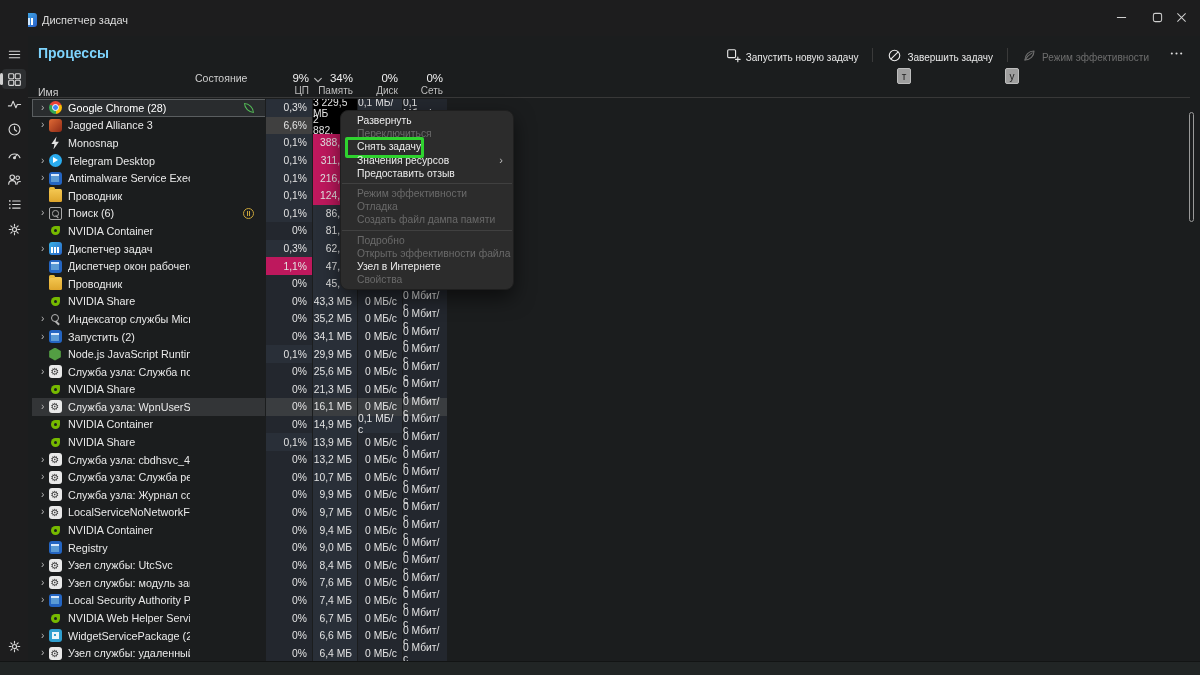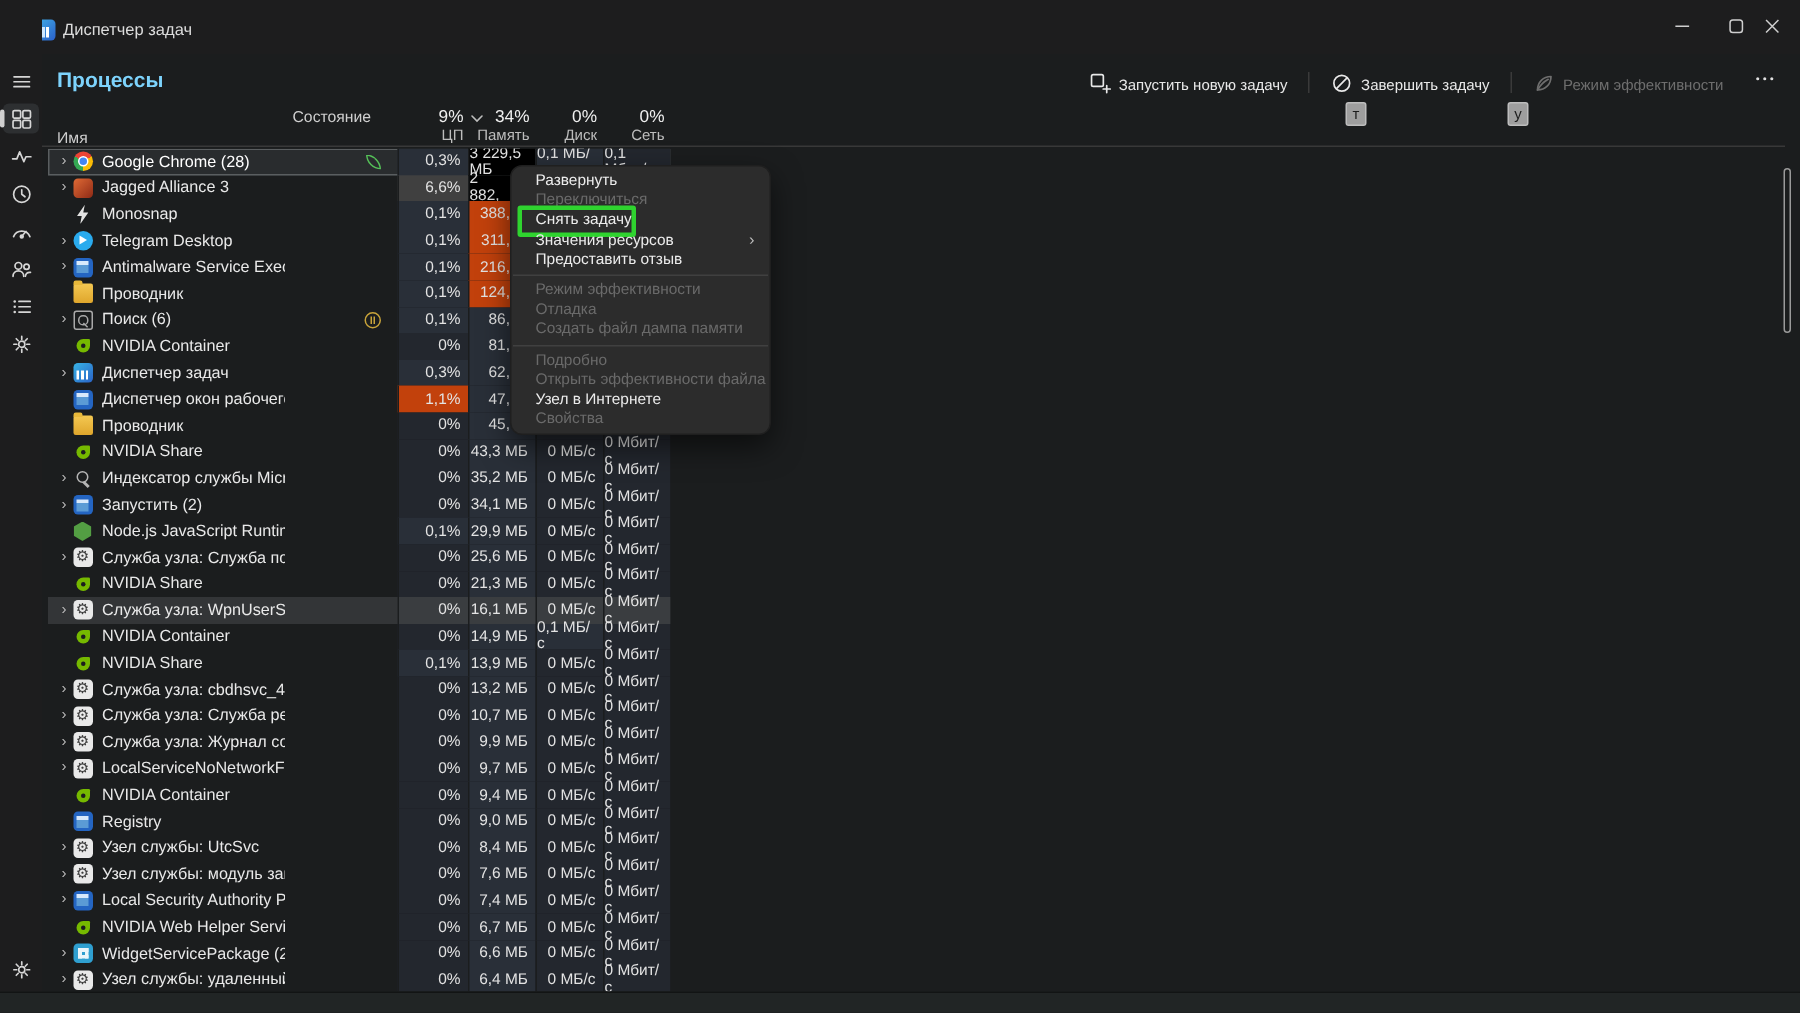--- a/index.html
+++ b/index.html
@@ -54,21 +54,21 @@
   
   .list{position:absolute;left:32px;top:99px;width:415px;height:562px;overflow:hidden}
   .row{position:relative;height:17.6px;display:flex;align-items:center}
   .row .exp{width:12px;padding-left:9px;font-size:10px;color:#b8b8b8;flex:none;line-height:1}
   .row .picwrap{width:22px;flex:none;display:flex;justify-content:center}
   .row .rname{flex:1;min-width:0;font-size:10.8px;color:#e9e9e9;white-space:nowrap;overflow:hidden;padding-left:2px}
   .cell{height:100%;flex:none;display:flex;align-items:center;justify-content:flex-end;
     font-size:10.3px;color:#e3e3e3;padding-right:5px;border-left:1.5px solid #1b1d1e}
   .c-st{width:75px;border-left:none;background:transparent !important}
   .c-cpu{width:47px}.c-mem{width:45px}.c-disk{width:45px}.c-net{width:45px}
-  .h0{background:#23272e}.h1{background:#292f38}.h2{background:#c2410c}.h3{background:#404040}.h4{background:#000000}
+  .h0{background:#23272e}.h1{background:#292f38}.h2{background:#be185d}.h3{background:#404040}.h4{background:#000000}
   .cut{padding-right:17px}
   .row.selrow{background:#333537}
   .row.selrow .cell{background:#3a3d40}
   .row.ctxrow{background:#292c2e;box-shadow:inset 0 0 0 1px #5a5e60}
   .row.ctxrow .rname{color:#fff}
 
   
   .st-leaf{width:10px;height:10px;border:1.5px solid #55c158;border-radius:0 100% 0 100%;margin-right:6px}
   .st-pause{position:relative;width:11px;height:11px;border:1.5px solid #c9a43a;border-radius:50%;margin-right:6px}
   .st-pause::before{content:"";position:absolute;top:2px;bottom:2px;left:2.6px;right:2.6px;

